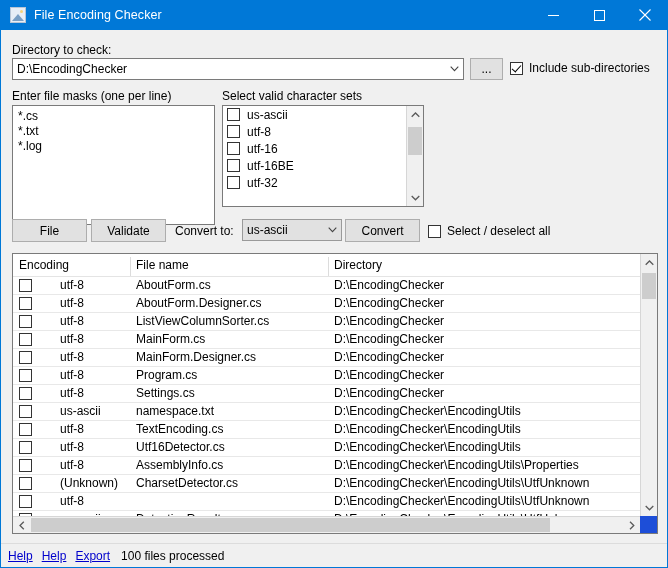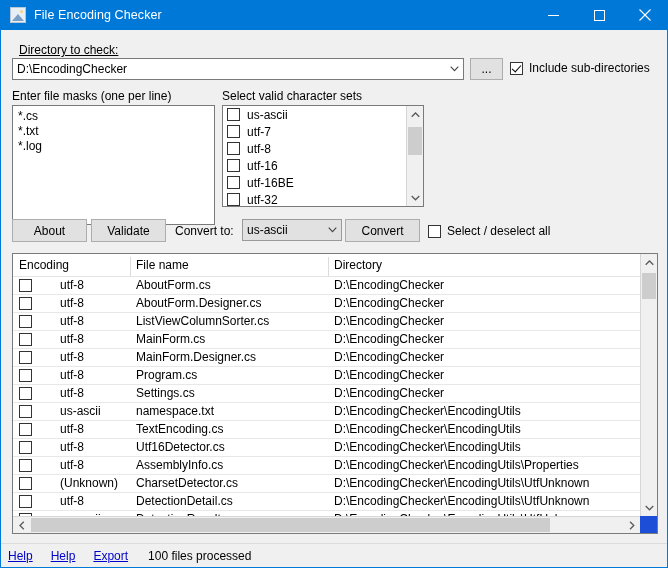--- a/index.html
+++ b/index.html
@@ -301,21 +301,21 @@
 
   
   .statusbar {
     position: absolute;
     left: 0; right: 0; bottom: 0;
     height: 24px;
     background: #f0f0f0;
     border-top: 1px solid #dcdcdc;
     display: flex;
     align-items: center;
-    gap: 18px;
+    gap: 9px;
     padding-left: 7px;
     box-sizing: border-box;
   }
   .link {
     font-size: 12px;
     color: #0000cc;
     text-decoration: underline;
     white-space: nowrap;
   }
   .status-text {
@@ -346,21 +346,21 @@
       </div>
       <div class="win-btn">
         <svg width="12" height="12" viewBox="0 0 12 12">
             <line x1="0.5" y1="0.5" x2="11.5" y2="11.5" stroke="#fff" stroke-width="1.1"></line>
             <line x1="11.5" y1="0.5" x2="0.5" y2="11.5" stroke="#fff" stroke-width="1.1"></line>
           </svg>
       </div>
     </div>
   </div>
 
-  <div class="lbl" style="left:18px; top:43px;text-decoration:underline;">Directory to check:</div>
+  <div class="lbl" style="left:11px; top:43px;">Directory to check:</div>
 
   <div class="combo" style="left:11px; top:58px; width:452px; height:22px;">
     <div class="val">D:\EncodingChecker</div>
     <div class="arrow">
       <svg width="9" height="6" viewBox="0 0 9 6">
           <polyline points="0.7,0.7 4.5,4.6 8.3,0.7" fill="none" stroke="#444" stroke-width="1.1"></polyline>
         </svg>
     </div>
   </div>
 
@@ -380,24 +380,20 @@
 
   <div class="lbl" style="left:221px; top:89px;">Select valid character sets</div>
   <div class="field" style="left:221px; top:105px; width:202px; height:102px;">
     <div class="cs-list">
       <div class="cs-item">
         <span class="cb"></span>
         <span>us-ascii</span>
       </div>
       <div class="cs-item">
         <span class="cb"></span>
-        <span>utf-7</span>
-      </div>
-      <div class="cs-item">
-        <span class="cb"></span>
         <span>utf-8</span>
       </div>
       <div class="cs-item">
         <span class="cb"></span>
         <span>utf-16</span>
       </div>
       <div class="cs-item">
         <span class="cb"></span>
         <span>utf-16BE</span>
       </div>
@@ -414,21 +410,21 @@
       </div>
       <div class="sb-thumb-v" style="top:21px; height:28px;"></div>
       <div class="sb-arrow down">
         <svg width="9" height="6" viewBox="0 0 9 6">
             <polyline points="0.7,1 4.5,4.8 8.3,1" fill="none" stroke="#5a5a5a" stroke-width="1.3"></polyline>
           </svg>
       </div>
     </div>
   </div>
 
-  <div class="btn" style="left:11px; top:219px; width:75px; height:23px;">About</div>
+  <div class="btn" style="left:11px; top:219px; width:75px; height:23px;">File</div>
   <div class="btn" style="left:90px; top:219px; width:75px; height:23px;">Validate</div>
   <div class="lbl" style="left:174px; top:224px;">Convert to:</div>
   <div class="combo" style="left:241px; top:219px; width:100px; height:22px; background:#e1e1e1; border-color:#9a9a9a;">
     <div class="val">us-ascii</div>
     <div class="arrow">
       <svg width="9" height="6" viewBox="0 0 9 6">
           <polyline points="0.7,0.7 4.5,4.6 8.3,0.7" fill="none" stroke="#444" stroke-width="1.1"></polyline>
         </svg>
     </div>
   </div>
@@ -516,21 +512,20 @@
           </div>
           <div class="lv-row">
             <span class="cb rowcb"></span>
             <div class="cell" style="left: 47px; width: 70px;">(Unknown)</div>
             <div class="cell" style="left: 123px; width: 192px;">CharsetDetector.cs</div>
             <div class="cell" style="left: 321px; width: 300px;">D:\EncodingChecker\EncodingUtils\UtfUnknown</div>
           </div>
           <div class="lv-row">
             <span class="cb rowcb"></span>
             <div class="cell" style="left: 47px; width: 70px;">utf-8</div>
-            <div class="cell" style="left: 123px; width: 192px;">DetectionDetail.cs</div>
             <div class="cell" style="left: 321px; width: 300px;">D:\EncodingChecker\EncodingUtils\UtfUnknown</div>
           </div>
           <div class="lv-row">
             <span class="cb rowcb"></span>
             <div class="cell" style="left: 47px; width: 70px;">us-ascii</div>
             <div class="cell" style="left: 123px; width: 192px;">DetectionResult.cs</div>
             <div class="cell" style="left: 321px; width: 300px;">D:\EncodingChecker\EncodingUtils\UtfUnknown</div>
           </div>
         </div>
     </div>

